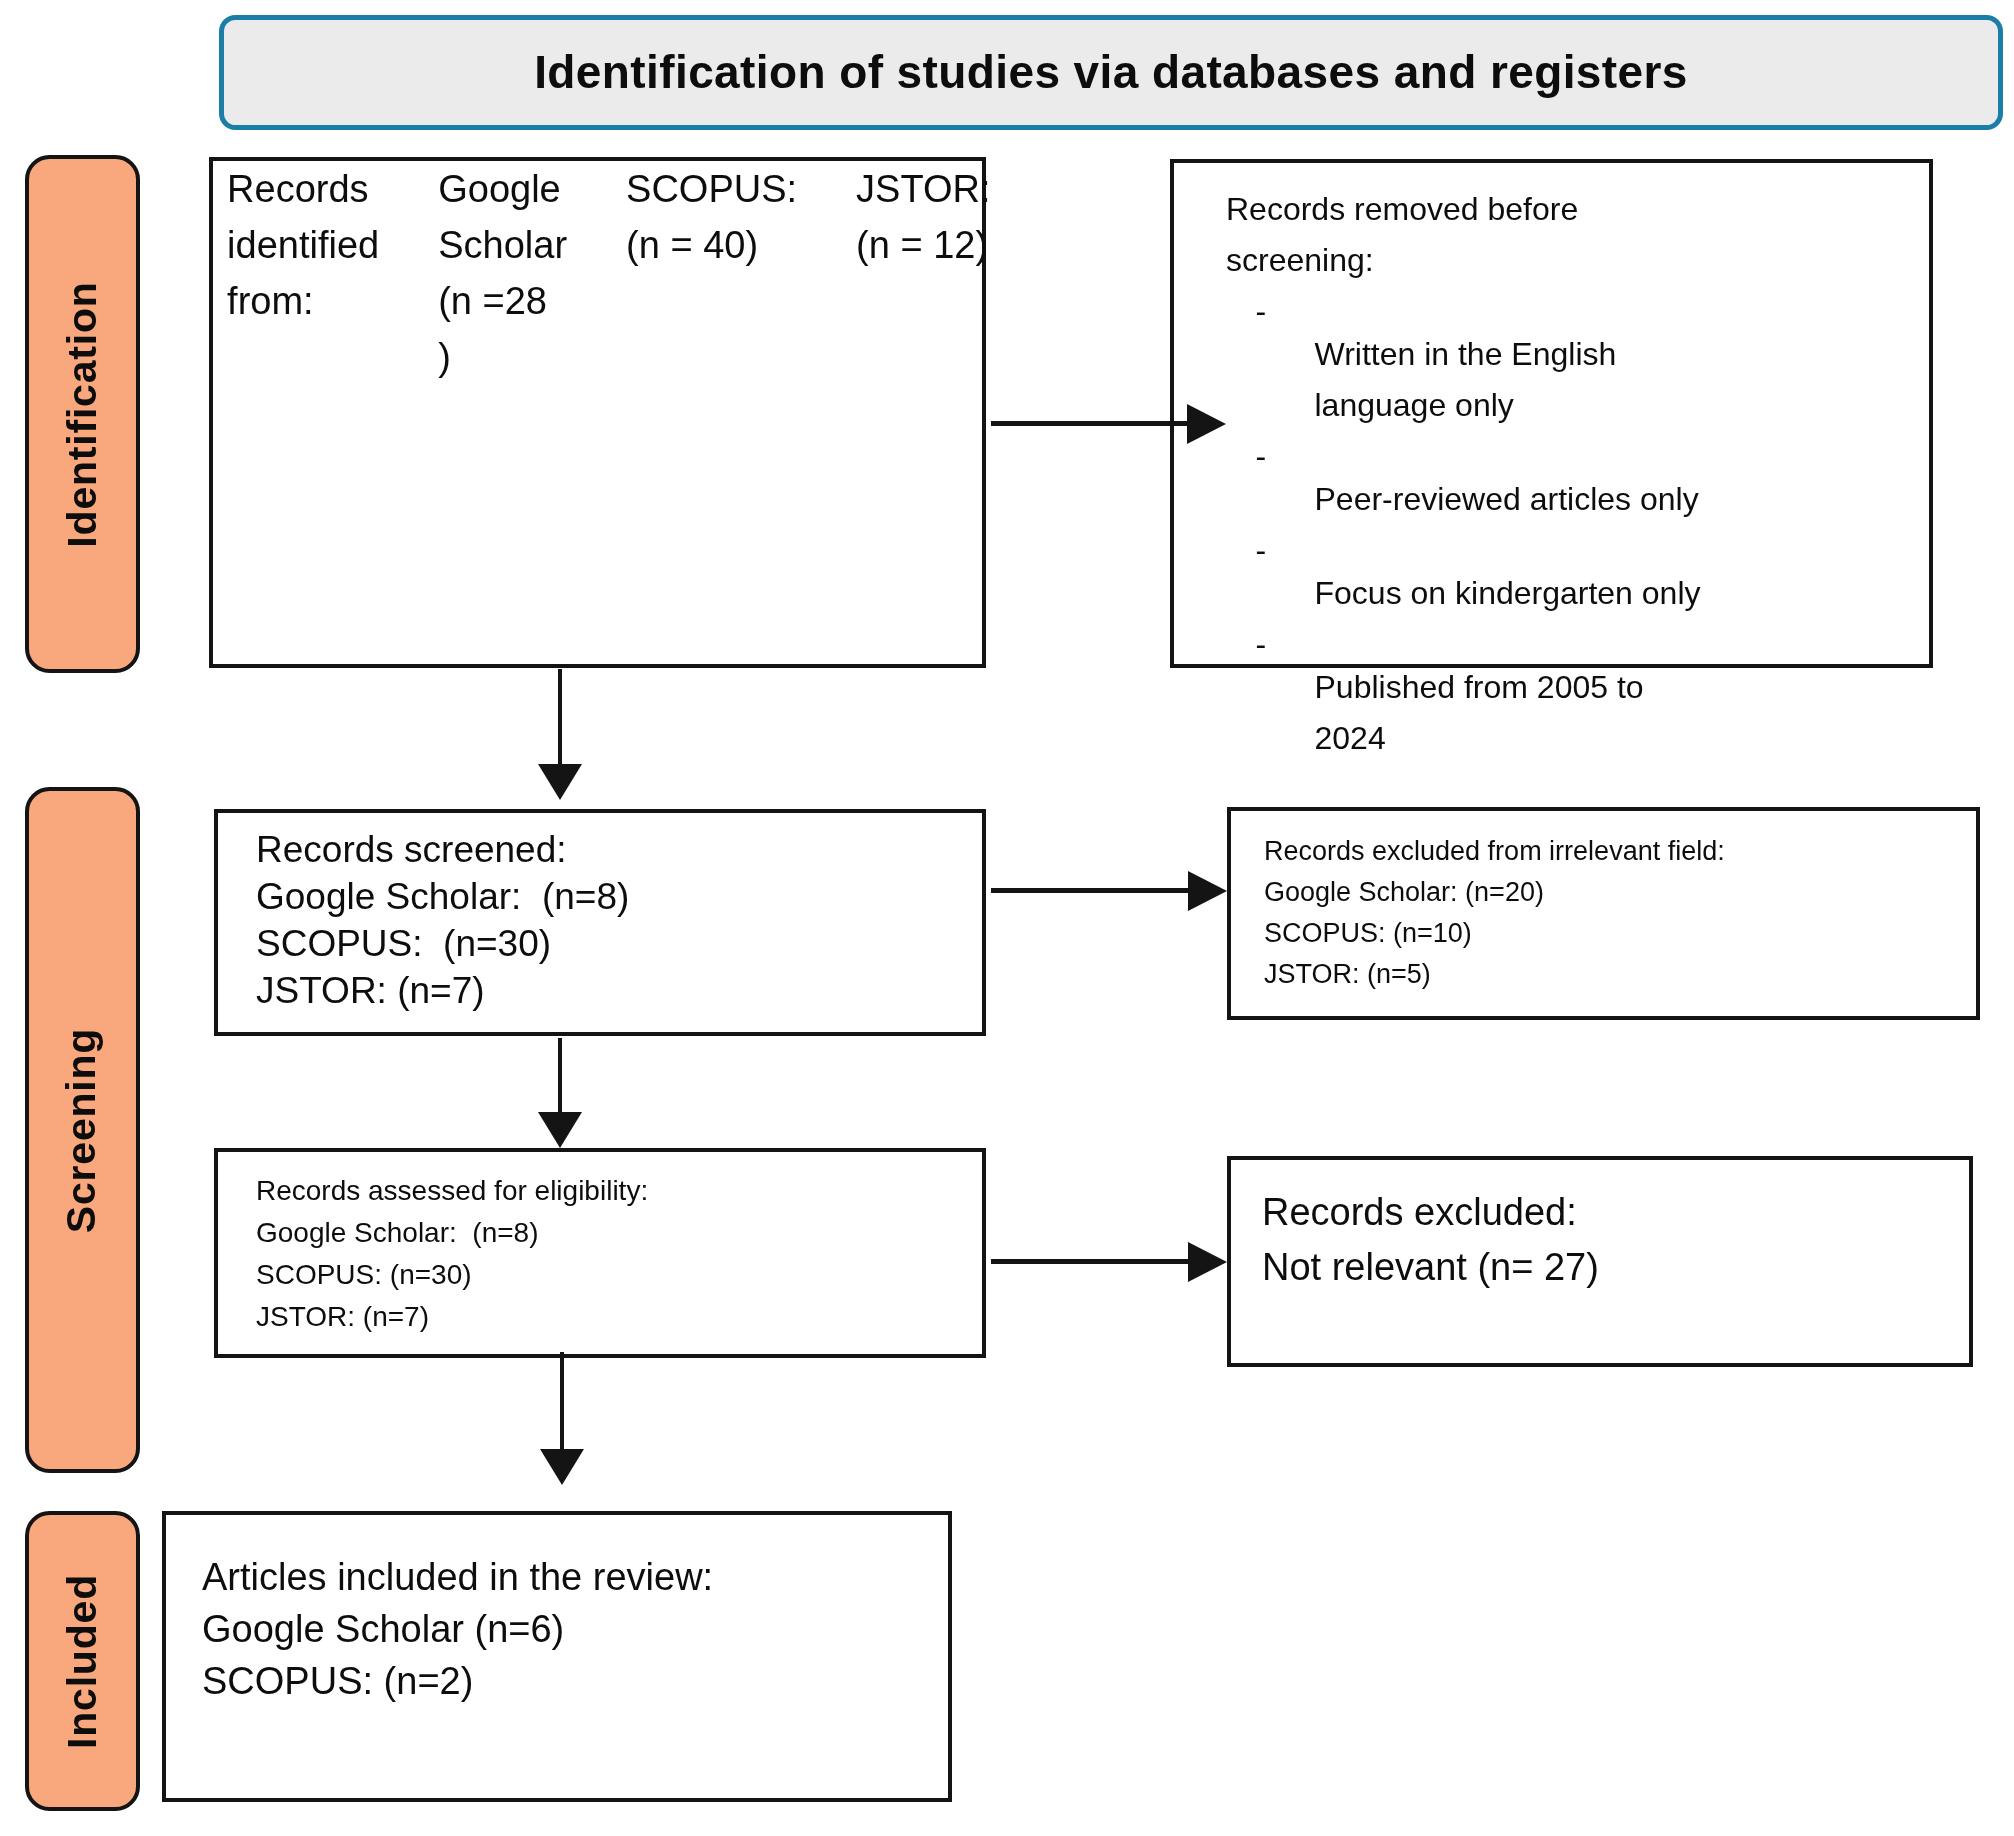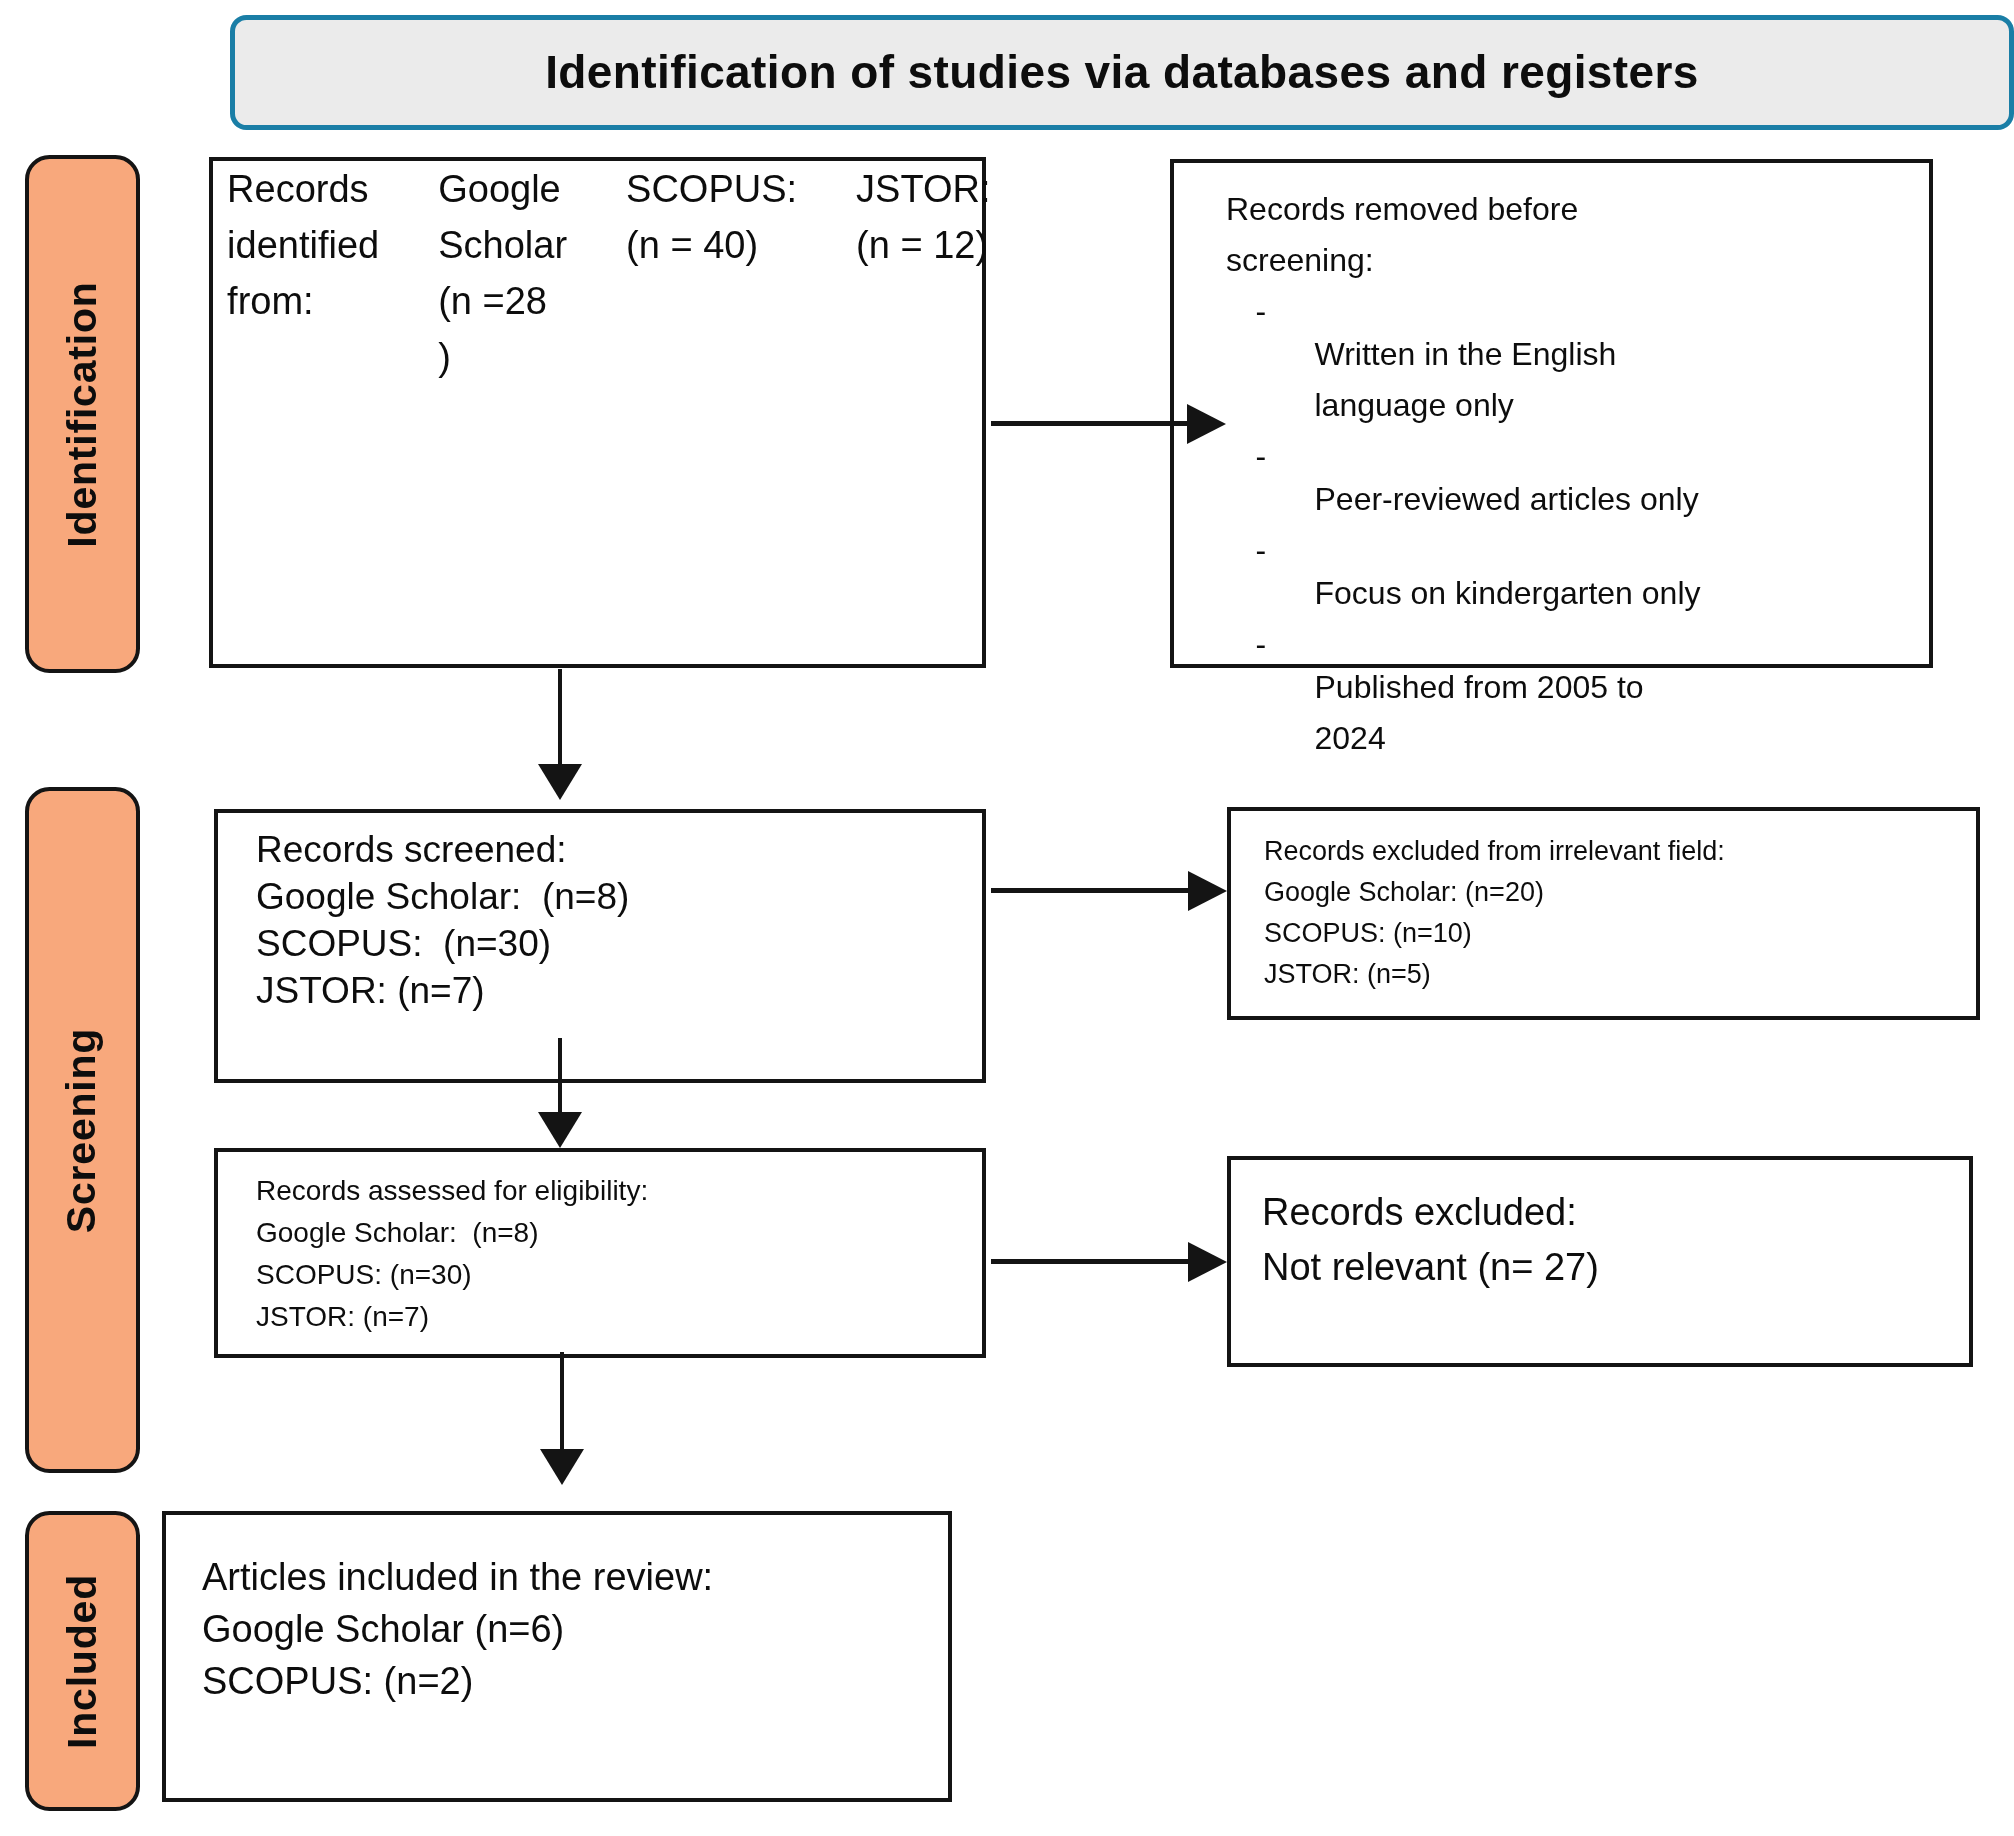--- a/index.html
+++ b/index.html
@@ -10,21 +10,21 @@
     position: relative;
     width: 2015px;
     height: 1836px;
     background: #ffffff;
     overflow: hidden;
   }
 
   
   .titlebar {
     position: absolute;
-    left: 230px; top: 14.7px;
+    left: 219px; top: 14.7px;
     width: 1784px; height: 115px;
     background: var(--banner-fill, #EBEBEB);
     border: 5.7px solid var(--banner-border, #1A7EA6);
     border-radius: 16.4px;
     display: flex; align-items: center; justify-content: center;
     font-size: 46px; font-weight: bold;
     letter-spacing: 0.4px;
   }
 
   
@@ -67,21 +67,21 @@
   #box-removed {
     left: 1170px; top: 159px; width: 763px; height: 509px;
     padding: 21px 19.6px 0 52px;
     font-size: 32px; line-height: 51px;
   }
   .bullet-item { display: flex; margin-left: 29.5px; }
   .bullet-item .marker { width: 59px; flex: none; }
   .bullet-item .btext { white-space: pre-wrap; margin-top: 43px; }
 
   #box-screened {
-    left: 214px; top: 809px; width: 772px; height: 274px;
+    left: 214px; top: 809px; width: 772px; height: 227px;
     padding: 13px 22px 0 38px;
     font-size: 37px; line-height: 47px;
   }
 
   #box-excluded-irrelevant {
     left: 1227px; top: 807px; width: 753px; height: 213px;
     padding: 19.6px 16.4px 0 33px;
     font-size: 27px; line-height: 41px;
   }
 

